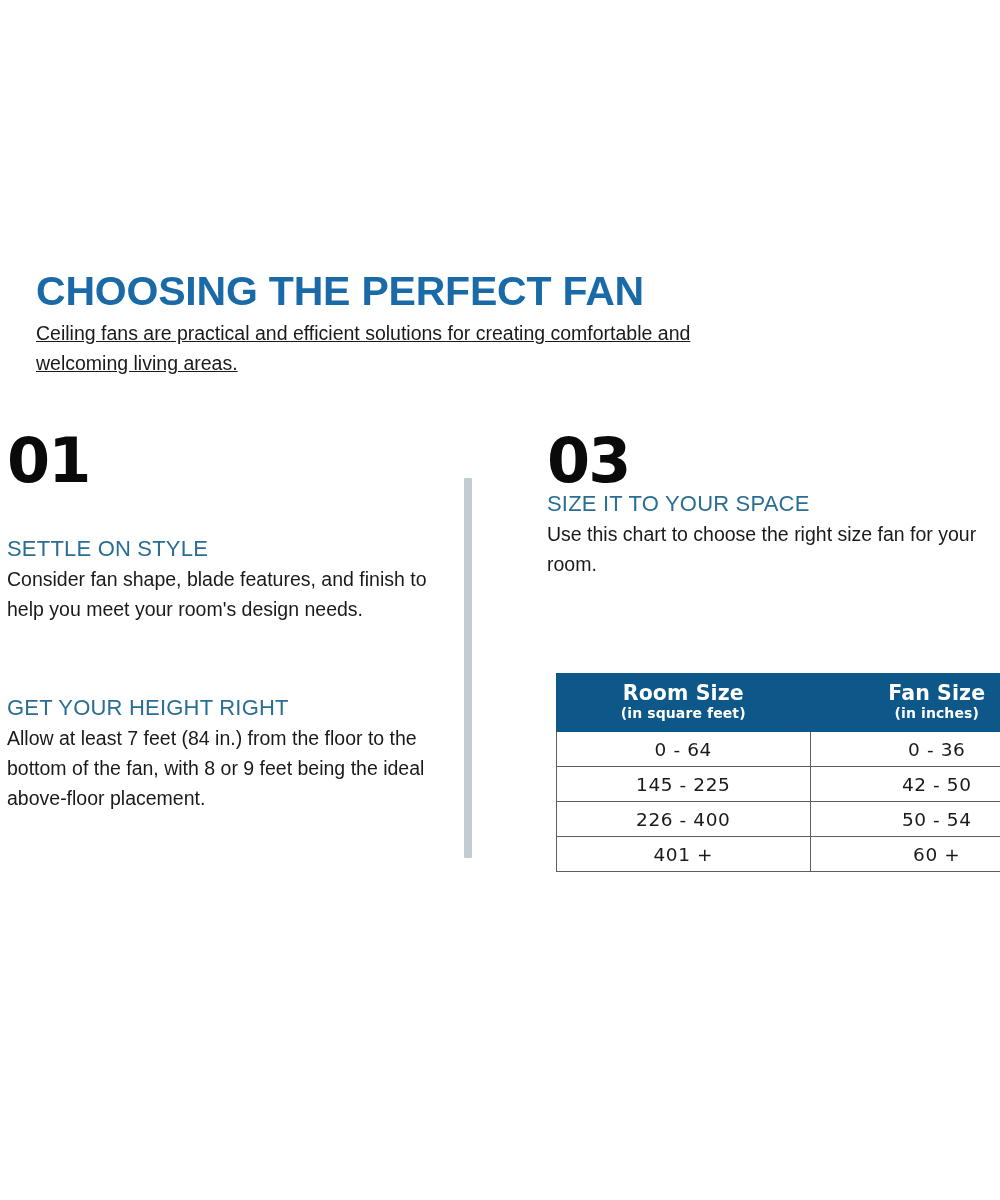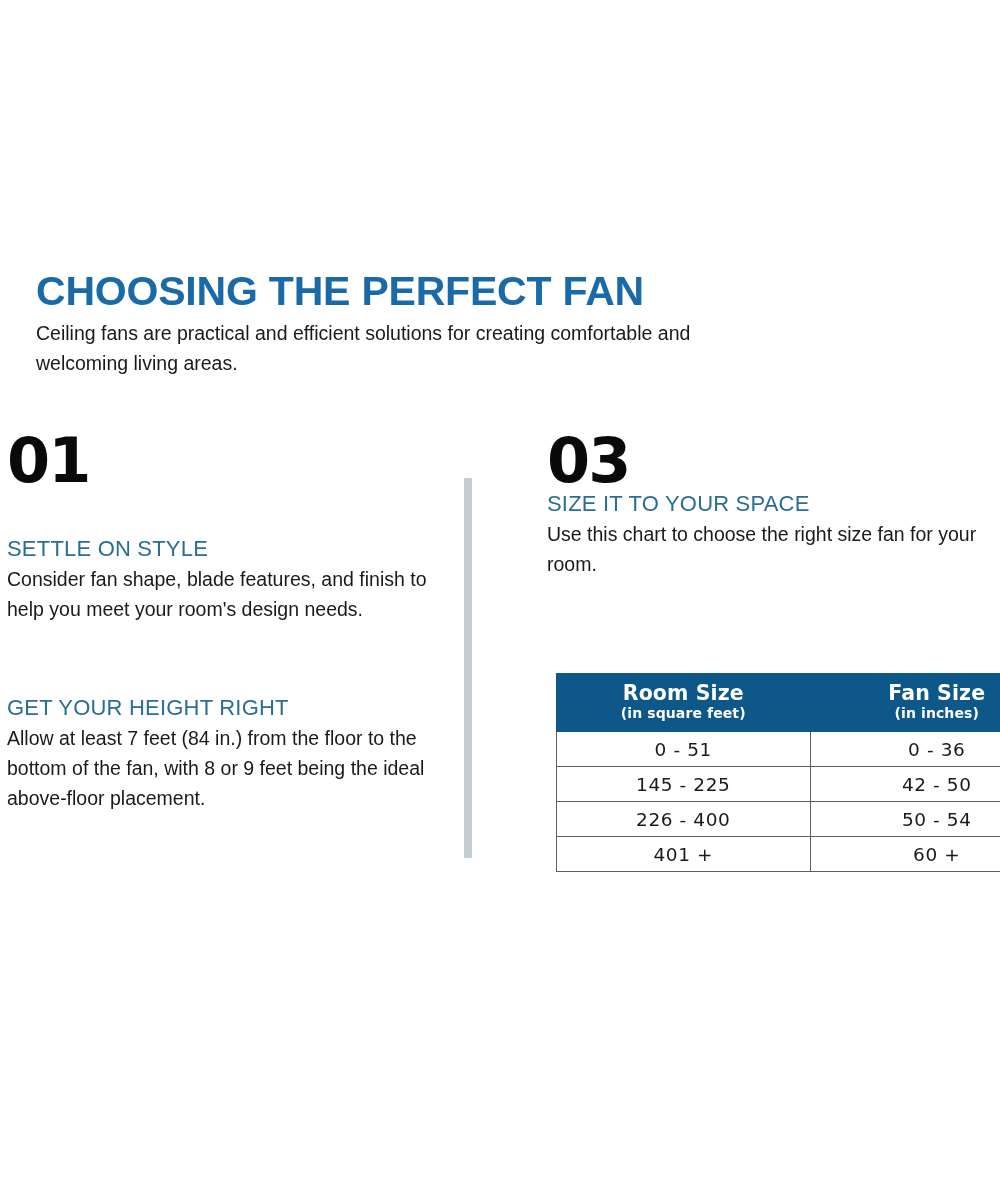--- a/index.html
+++ b/index.html
@@ -41,20 +41,21 @@
     color: #1a6aa8;
     margin: 0 0 4px 0;
     white-space: nowrap;
   }
   .intro-text {
     font-size: 19.5px;
     line-height: 30px;
     color: #1a1a1a;
     margin: 0;
     max-width: 690px;
+    text-decoration: underline;
   }
 
   
   .col-left {
     position: absolute;
     left: 7px;
     top: 430px;
     width: 420px;
   }
   .col-right {
@@ -204,21 +205,21 @@
           <span class="th-sub">(in square feet)</span>
         </th>
         <th>
           <span class="th-main">Fan Size</span>
           <span class="th-sub">(in inches)</span>
         </th>
       </tr>
     </thead>
     <tbody>
       <tr>
-        <td>0 - 51</td>
+        <td>0 - 64</td>
         <td>0 - 36</td>
       </tr>
       <tr>
         <td>145 - 225</td>
         <td>42 - 50</td>
       </tr>
       <tr>
         <td>226 - 400</td>
         <td>50 - 54</td>
       </tr>

